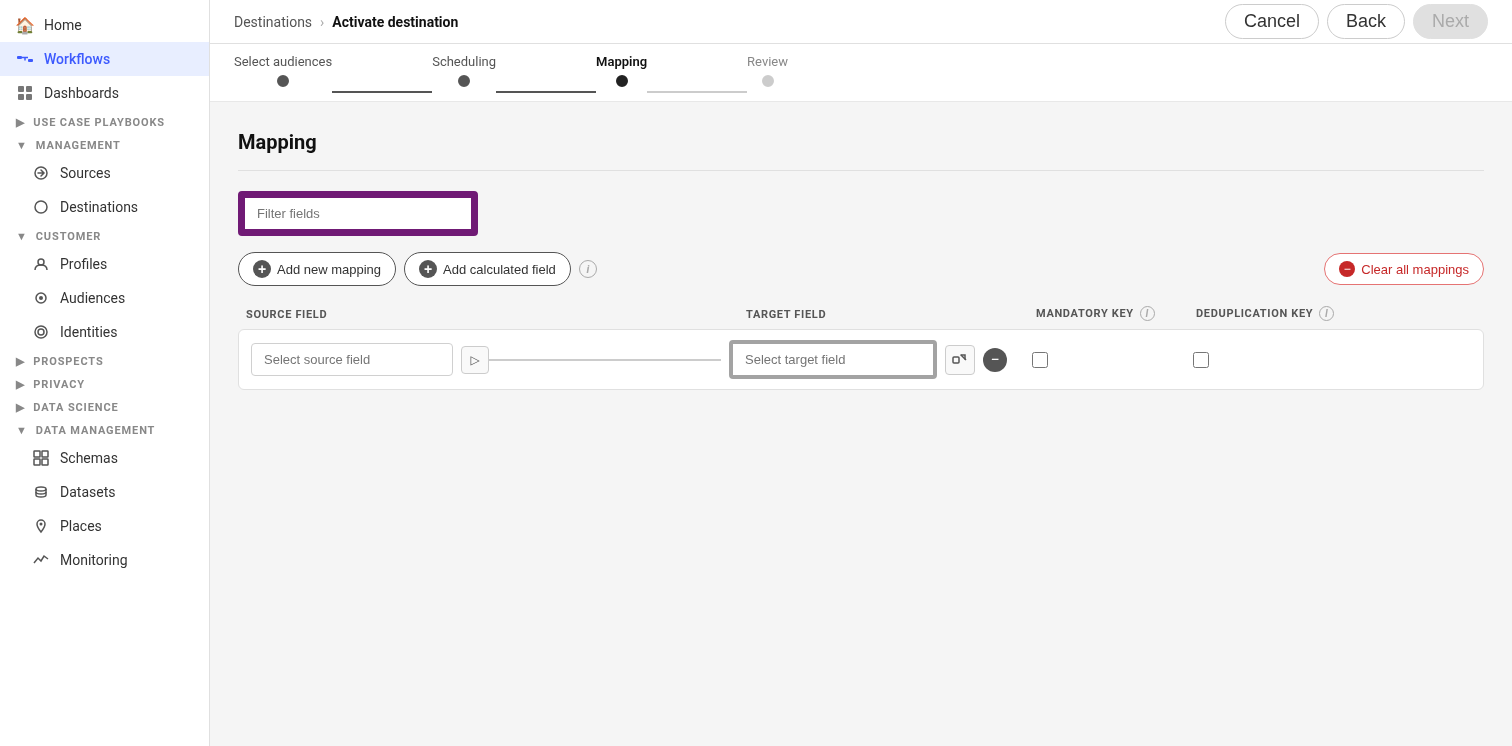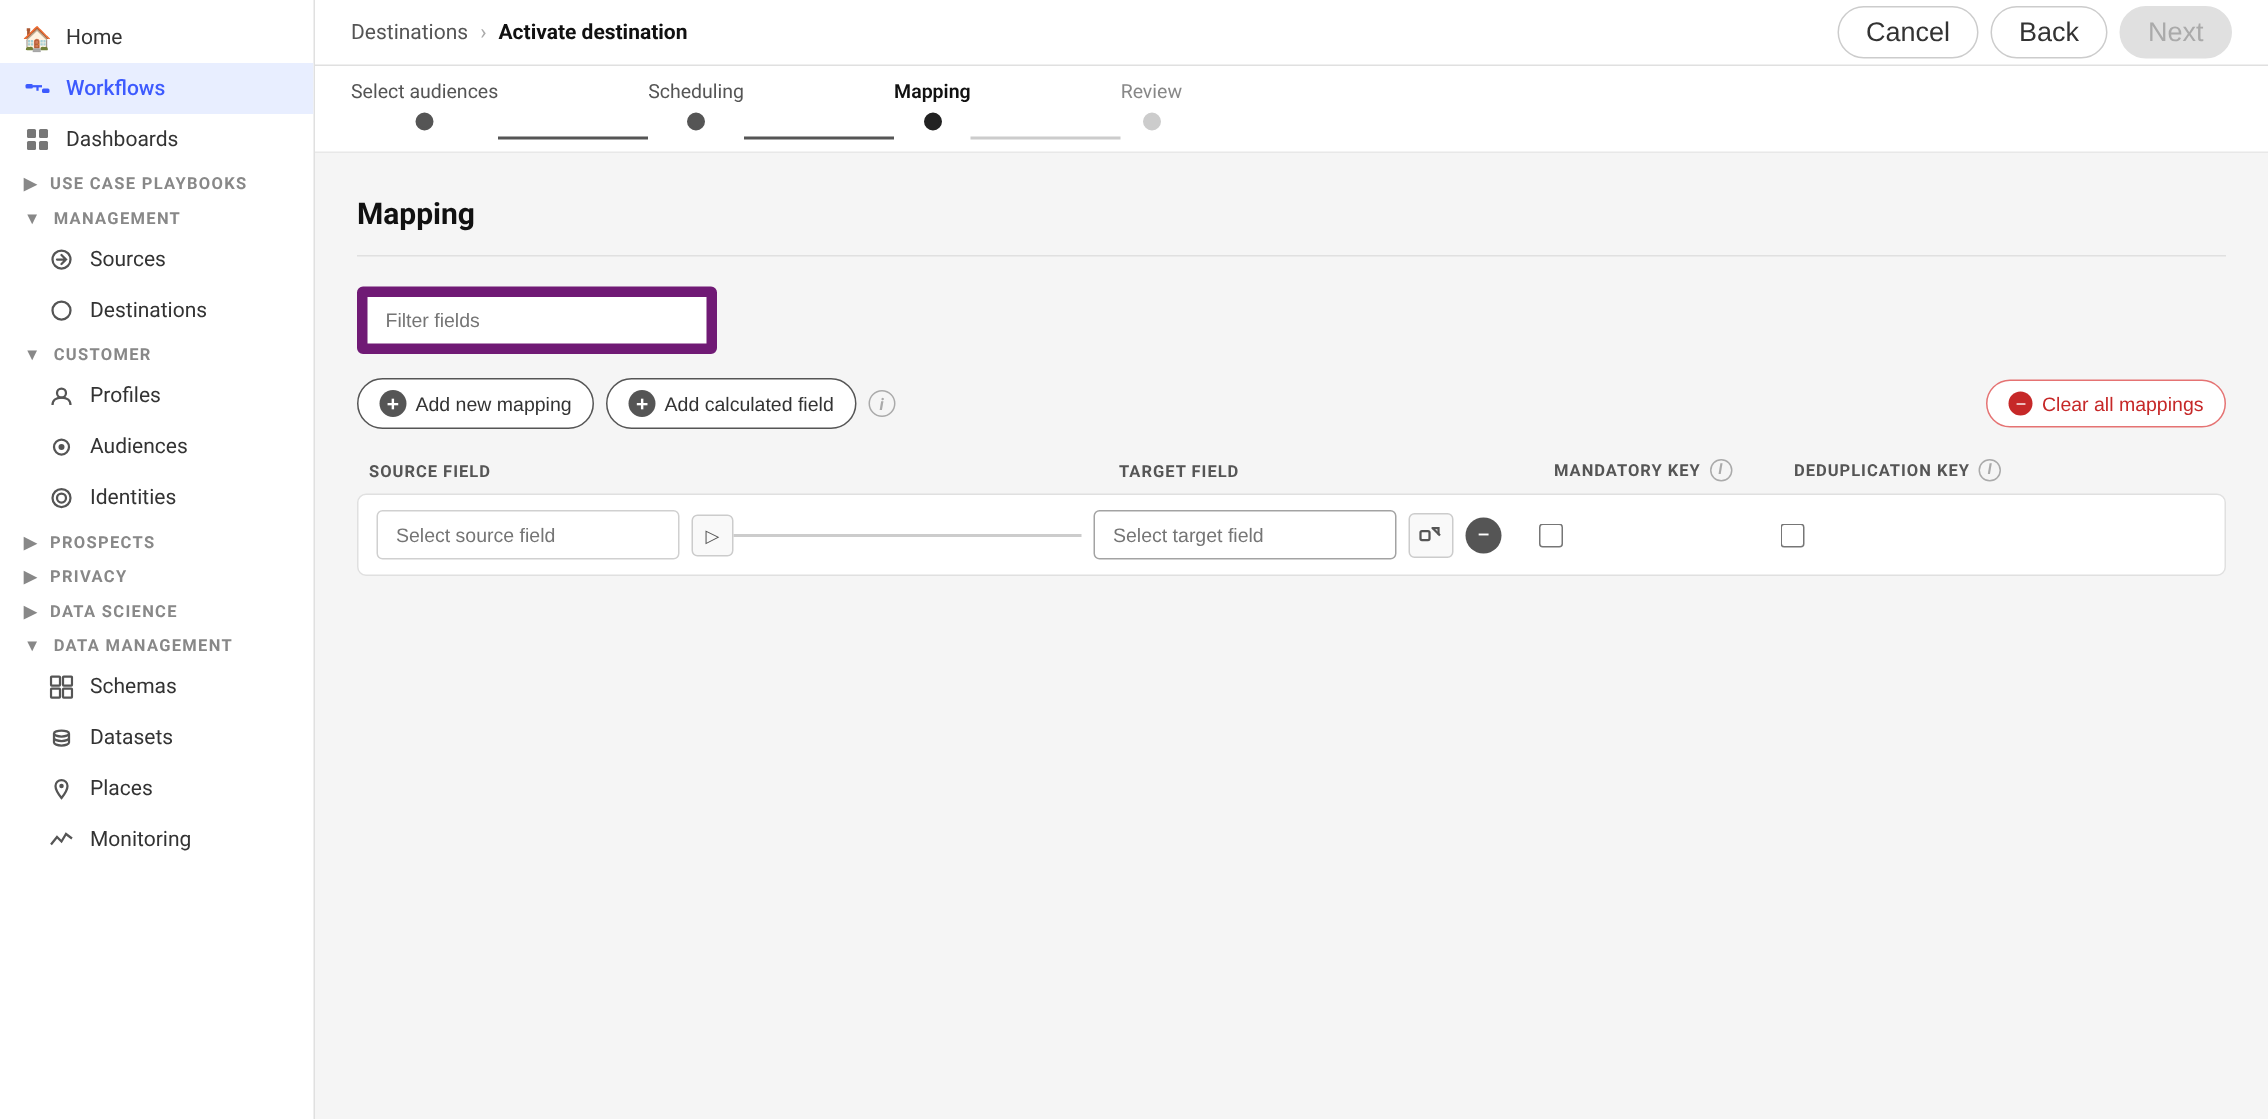--- a/index.html
+++ b/index.html
@@ -303,21 +303,21 @@
       color: #555;
     }
     .connector-line {
       flex: 1;
       height: 2px;
       background: #ccc;
     }
     .target-field-input {
       flex: 0 0 200px;
       padding: 8px 12px;
-      border: 1px solid #a3a3a3;
+      border: 4px solid #a3a3a3;
       border-radius: 4px;
       font-size: 13px;
       color: #999;
       background: #fff;
       cursor: pointer;
     }
     .target-btn {
       width: 30px;
       height: 30px;
       border: 1.5px solid #ccc;

